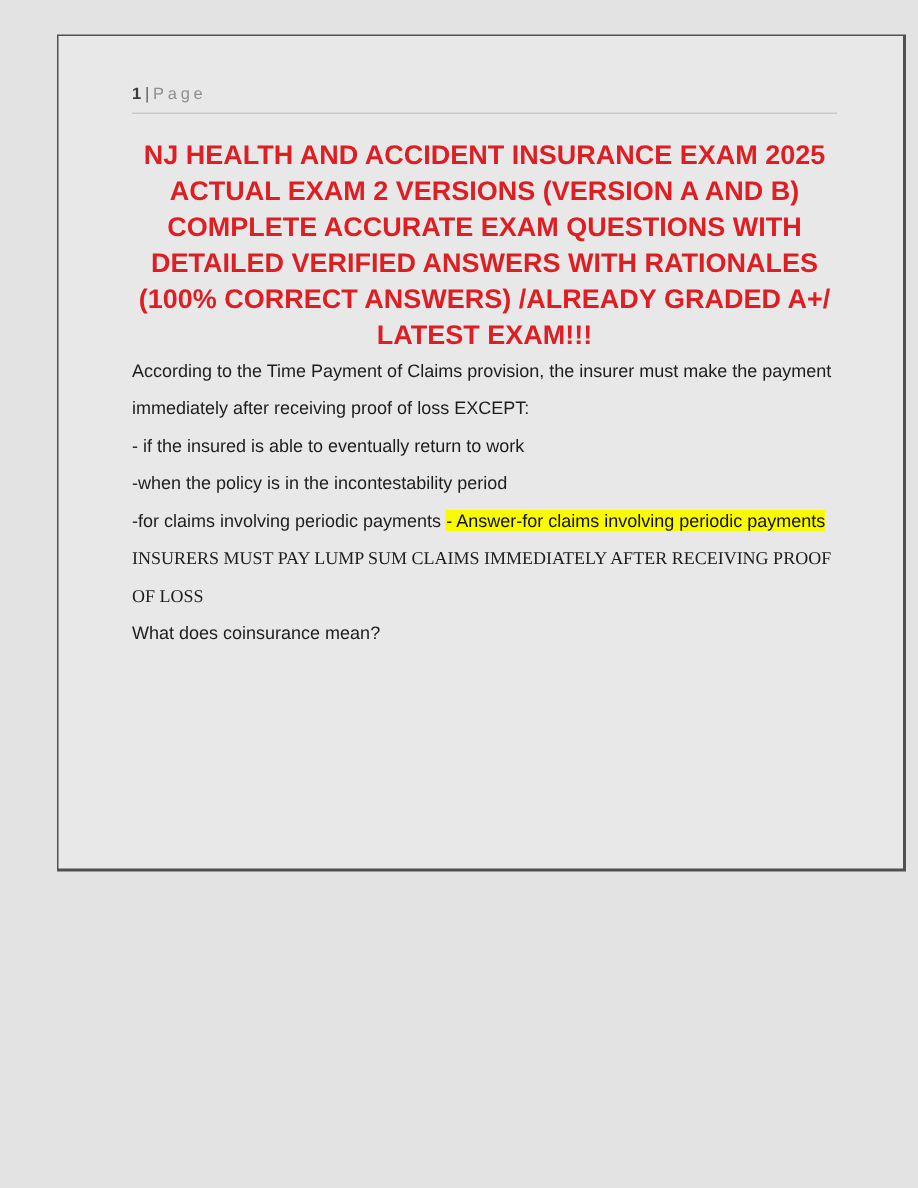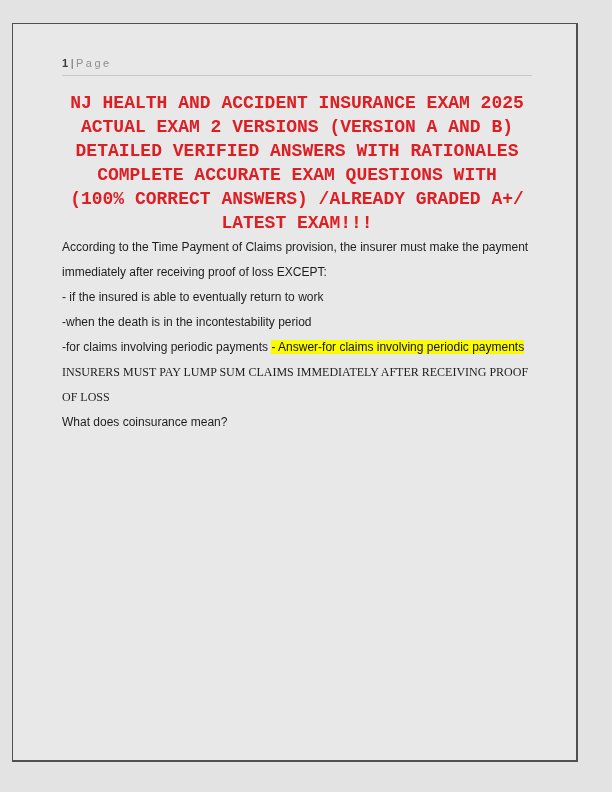--- a/index.html
+++ b/index.html
@@ -4,22 +4,22 @@
 <style>
   html, body { margin: 0; padding: 0; }
   body {
     width: 612px; height: 792px;
     background: #e3e3e3;
     font-family: "Liberation Sans", sans-serif;
     position: relative;
     overflow: hidden;
   }
   .page {
-    position: absolute; left: 12px; top: 23px;
-    width: 566px; height: 739px;
+    position: absolute; left: 38px; top: 23px;
+    width: 566px; height: 558px;
     box-sizing: border-box;
     background: #e8e8e8;
     border: 1px solid #505050;
     border-right-width: 2px;
     border-bottom-width: 2px;
     padding: 0 44px 0 49px;
   }
   .header {
     margin-top: 33px;
     font-size: 11px; line-height: 13px;
@@ -28,21 +28,21 @@
     white-space: nowrap;
   }
   .pg-num { font-weight: bold; color: #3c3c3c; }
   .pg-sep { color: #5a5a5a; }
   .header-rule { height: 1px; background: #c9c9c9; margin-top: 5px; }
   .title {
     margin-top: 15px;
     text-align: center;
     color: #dd1f24;
     font-weight: bold;
-    font-size: 18px; line-height: 24px; font-family: Liberation Mono, monospace;
+    font-size: 18px; line-height: 24px;
   }
   .doc-body {
     font-size: 12px; line-height: 25px;
     color: #1d1d1d;
   }
   .doc-body p { margin: 0; }
   .p1 { margin-top: 47px; }
   .p2 { margin-top: 6px; }
   .p3 { margin-top: 6px; }
   .p4 { margin-top: 6px; }
@@ -58,28 +58,28 @@
 <div class="page">
 
   <div class="header">
     <span class="pg-num">1</span><span class="pg-sep">|</span><span class="pg-label">Page</span>
   </div>
   <div class="header-rule"></div>
 
   <div class="title">
     <div class="title-line">NJ HEALTH AND ACCIDENT INSURANCE EXAM 2025</div>
     <div class="title-line">ACTUAL EXAM 2 VERSIONS (VERSION A AND B)</div>
+    <div class="title-line">COMPLETE ACCURATE EXAM QUESTIONS WITH</div>
     <div class="title-line">DETAILED VERIFIED ANSWERS WITH RATIONALES</div>
-    <div class="title-line">COMPLETE ACCURATE EXAM QUESTIONS WITH</div>
     <div class="title-line">(100% CORRECT ANSWERS) /ALREADY GRADED A+/</div>
     <div class="title-line">LATEST EXAM!!!</div>
   </div>
 
   <div class="doc-body">
     <p class="p1"><span>According to the Time Payment of Claims provision, the insurer must make the payment immediately after receiving proof of loss EXCEPT:</span></p>
     <p class="p2"><span>- if the insured is able to eventually return to work</span></p>
-    <p class="p4"><span>-when the death is in the incontestability period</span></p>
+    <p class="p4"><span>-when the policy is in the incontestability period</span></p>
     <p class="p5"><span>-for claims involving periodic payments </span><span class="hl">- Answer-for claims involving periodic payments</span></p>
     <p class="p6"><span>INSURERS MUST PAY LUMP SUM CLAIMS IMMEDIATELY AFTER RECEIVING PROOF OF LOSS</span></p>
     <p class="p7"><span>What does coinsurance mean?</span></p>
   </div>
 
 </div>
 
 </body></html>

